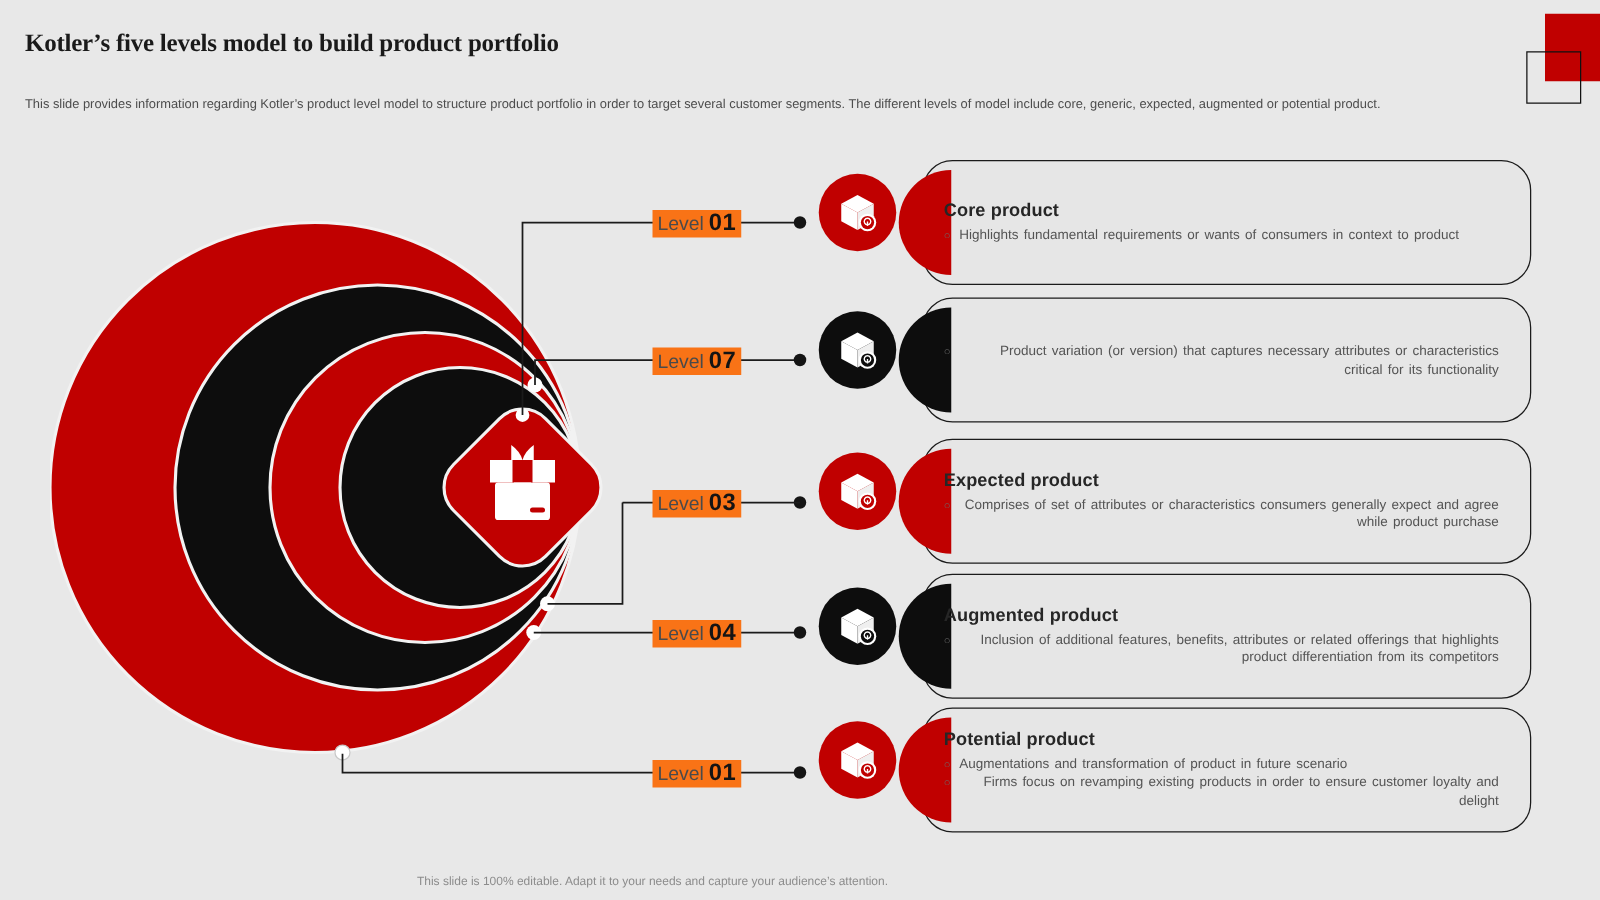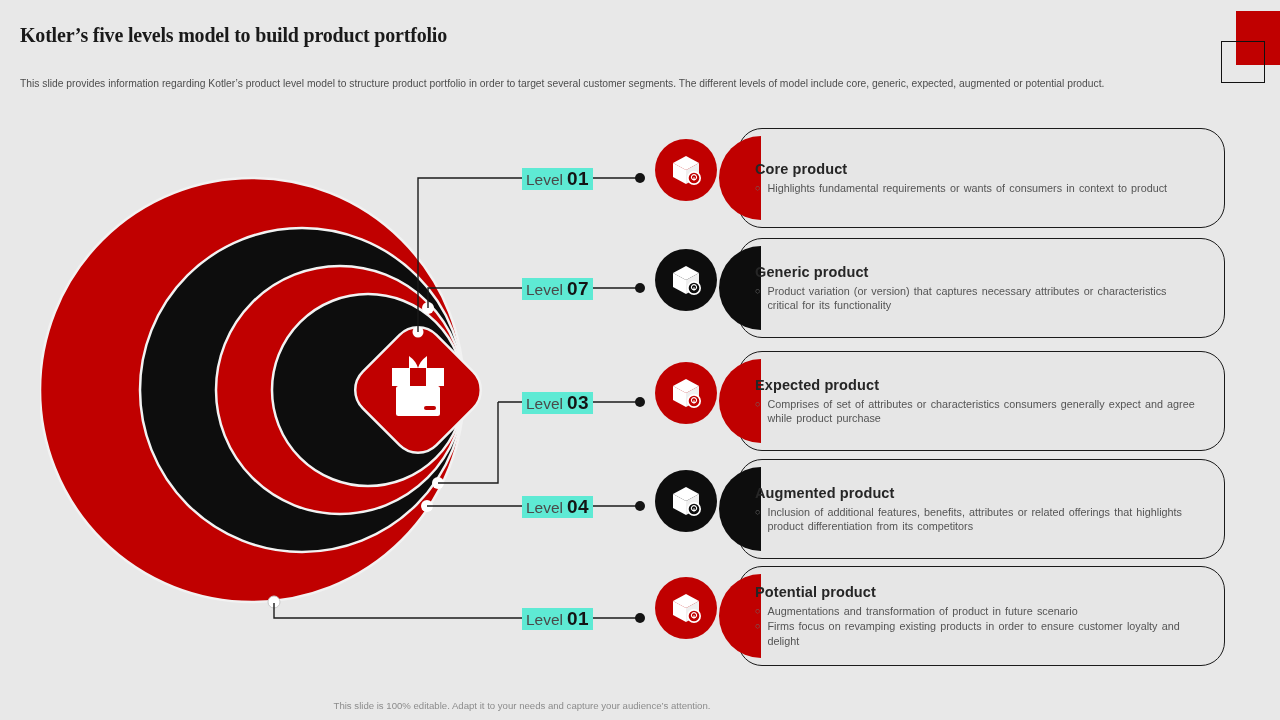--- a/index.html
+++ b/index.html
@@ -41,21 +41,21 @@
   }
   #target-graphic svg { display:block; }
 
   
   #connectors { position:absolute; left:0; top:0; width:1280px; height:720px; pointer-events:none; }
 
   
   .level-label {
     position:absolute; white-space:nowrap;
     font-size:15.5px; color:#4a4a4a;
-    background:#5eead4; padding:0 4px;
+    background:#f97316; padding:0 4px;
   }
   .level-label .lv-num {
     font-size:19px; font-weight:700; color:#141414;
     letter-spacing:0.3px; margin-left:4px;
   }
 
   
   .card-row { position:absolute; height:100px; }
   .card-box {
     position:absolute; left:83px; top:0;
@@ -90,20 +90,21 @@
   }
   .card-content.tight .card-title { margin-bottom:3px; }
   .bullet-row { display:flex; align-items:flex-start; margin-top:1px; }
   .bullet-mark {
     font-size:9px; color:#6a6a6a; line-height:14.5px;
     margin-right:7px; flex:0 0 auto;
   }
   .bullet-text {
     font-size:10.8px; line-height:14.5px; color:#545454;
     word-spacing:1.2px;
+    text-align:right;
   }
 
   
   #footer-note {
     position:absolute; left:0; top:700px; width:1044px;
     text-align:center; font-size:9.6px; color:#8c8c8c;
   }
 </style>
 </head>
 <body>
@@ -213,21 +214,20 @@
     <svg width="36" height="36" viewBox="0 0 36 36">
       <path d="M18 4 L31 11 L18 18 L5 11 Z" fill="#ffffff"></path>
       <path d="M5 11 L18 18 L18 32 L5 25 Z" fill="#ffffff"></path>
       <path d="M31 11 L31 25 L18 32 L18 18 Z" fill="#efefef"></path>
       <circle cx="26" cy="26" r="7" fill="#ffffff"></circle>
       <circle cx="26" cy="26" r="5.3" fill="#0d0d0d"></circle>
       <path d="M26 22.6 a2.6 2.6 0 1 1 -0.01 0 M26 25.2 v3.6" stroke="#ffffff" stroke-width="1.1" fill="none"></path>
     </svg>
   </div>
   <div class="card-content">
-    <div class="card-title">Generic product</div>
     <div class="bullet-row">
       <span class="bullet-mark">○</span>
       <span class="bullet-text">Product variation (or version) that captures necessary attributes or characteristics critical for its functionality</span>
     </div>
   </div>
 </div>
 
 <div class="card-row" style="left:655px; top:351px; width:570px;">
   <div class="card-box"></div>
   <div class="card-halfdisc red"></div>

